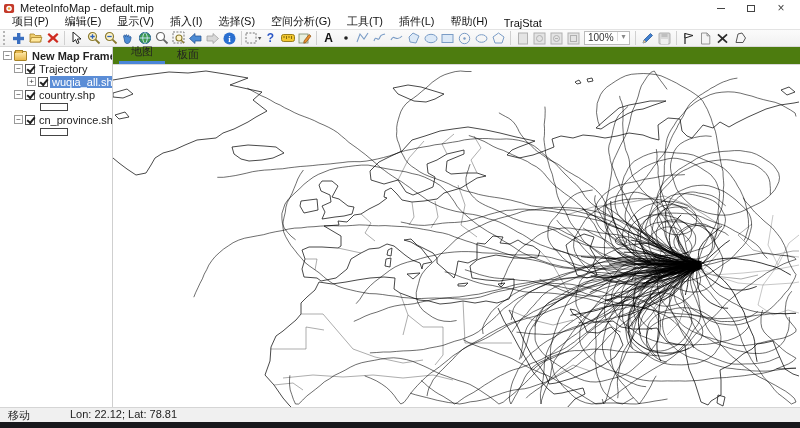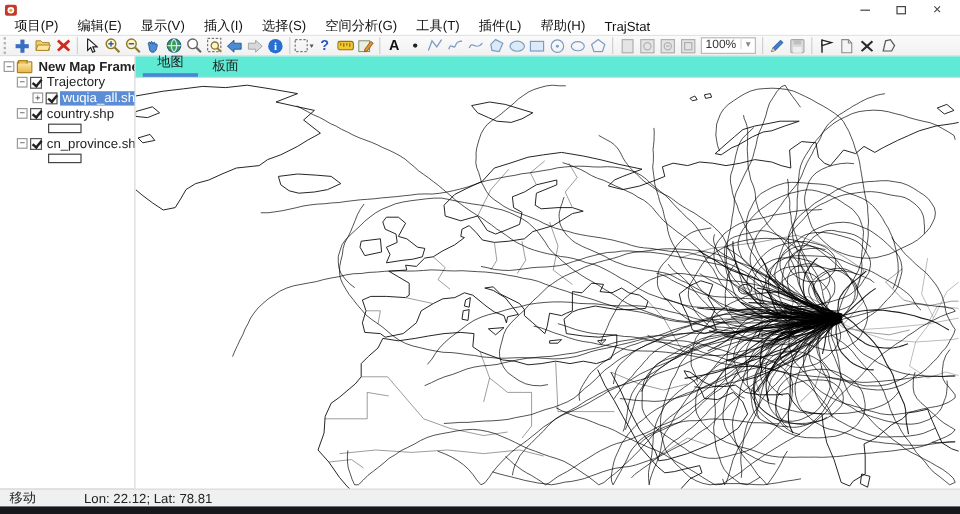--- a/index.html
+++ b/index.html
@@ -41,43 +41,44 @@
   .trow.selected .lbl { background:#5b8dd6; color:#fff; }
   .expander { width:9px; height:9px; border:1px solid #9a9a9a; background:#fff; color:#333; font-size:8px; line-height:7px; text-align:center; margin-right:2px; flex:0 0 auto; }
   .cbx { width:10px; height:10px; border:1px solid #555; background:#fff; margin-right:2px; position:relative; flex:0 0 auto; }
   .cbx::after { content:""; position:absolute; left:1px; top:1px; width:6px; height:3px; border-left:2px solid #222; border-bottom:2px solid #222; transform:rotate(-50deg); }
   .frame-ico { width:13px; height:10px; background:linear-gradient(#ffe9a8,#e8b94e); border:1px solid #a88427; border-radius:1px; margin-right:3px; flex:0 0 auto; position:relative; }
   .frame-ico::before { content:""; position:absolute; left:0; top:-2px; width:6px; height:2px; background:#e8b94e; border:1px solid #a88427; border-bottom:none; }
   .legend-row { height:12px; display:flex; align-items:center; }
   .legend-swatch { width:28px; height:8px; border:1px solid #444; background:#fff; }
 
   .content { flex:1; display:flex; flex-direction:column; min-width:0; }
-  .tabstrip { height:18px; background:#5eead4; border-bottom:1px solid #d8d8d8; display:flex; align-items:flex-end; padding-left:6px; }
+  .tabstrip { height:18px; background:#4d7c0f; border-bottom:1px solid #d8d8d8; display:flex; align-items:flex-end; padding-left:6px; }
   .tab { padding:2px 12px 2px 12px; font-size:11px; color:#222; position:relative; }
   .tab.active { border-bottom:3px solid #4a86d8; }
   .mapview { flex:1; background:#fff; position:relative; overflow:hidden; }
   .mapview svg { display:block; }
 
   
-  .statusbar { height:15px; background:#f0f0f0; border-top:1px solid #d5d5d5; display:flex; align-items:flex-end; font-size:11px; color:#222; }
+  .statusbar { height:15px; background:#f0f0f0; border-top:1px solid #d5d5d5; display:flex; align-items:flex-start; font-size:11px; color:#222; }
   .status-mode { width:62px; padding-left:8px; }
   .status-coords { padding-left:8px; }
   .bottomstrip { height:6px; background:#17181c; }
 </style>
 </head>
 <body>
 
 <div class="window">
 
   <div class="titlebar">
     <svg class="app-logo" viewBox="0 0 12 12">
       <rect x="0" y="1" width="11" height="10" rx="2" fill="#c43a2a"></rect>
       <circle cx="5.5" cy="6" r="3" fill="#fff"></circle>
       <circle cx="5.5" cy="6" r="1.4" fill="#e8a33a"></circle>
     </svg>
+    <span class="title-text">MeteoInfoMap - default.mip</span>
     <span class="title-spacer"></span>
     <span class="winbtn">
         <span class="min-glyph"></span>
       </span>
     <span class="winbtn">
         <span class="max-glyph"></span>
       </span>
     <span class="winbtn close">×</span>
   </div>
 

